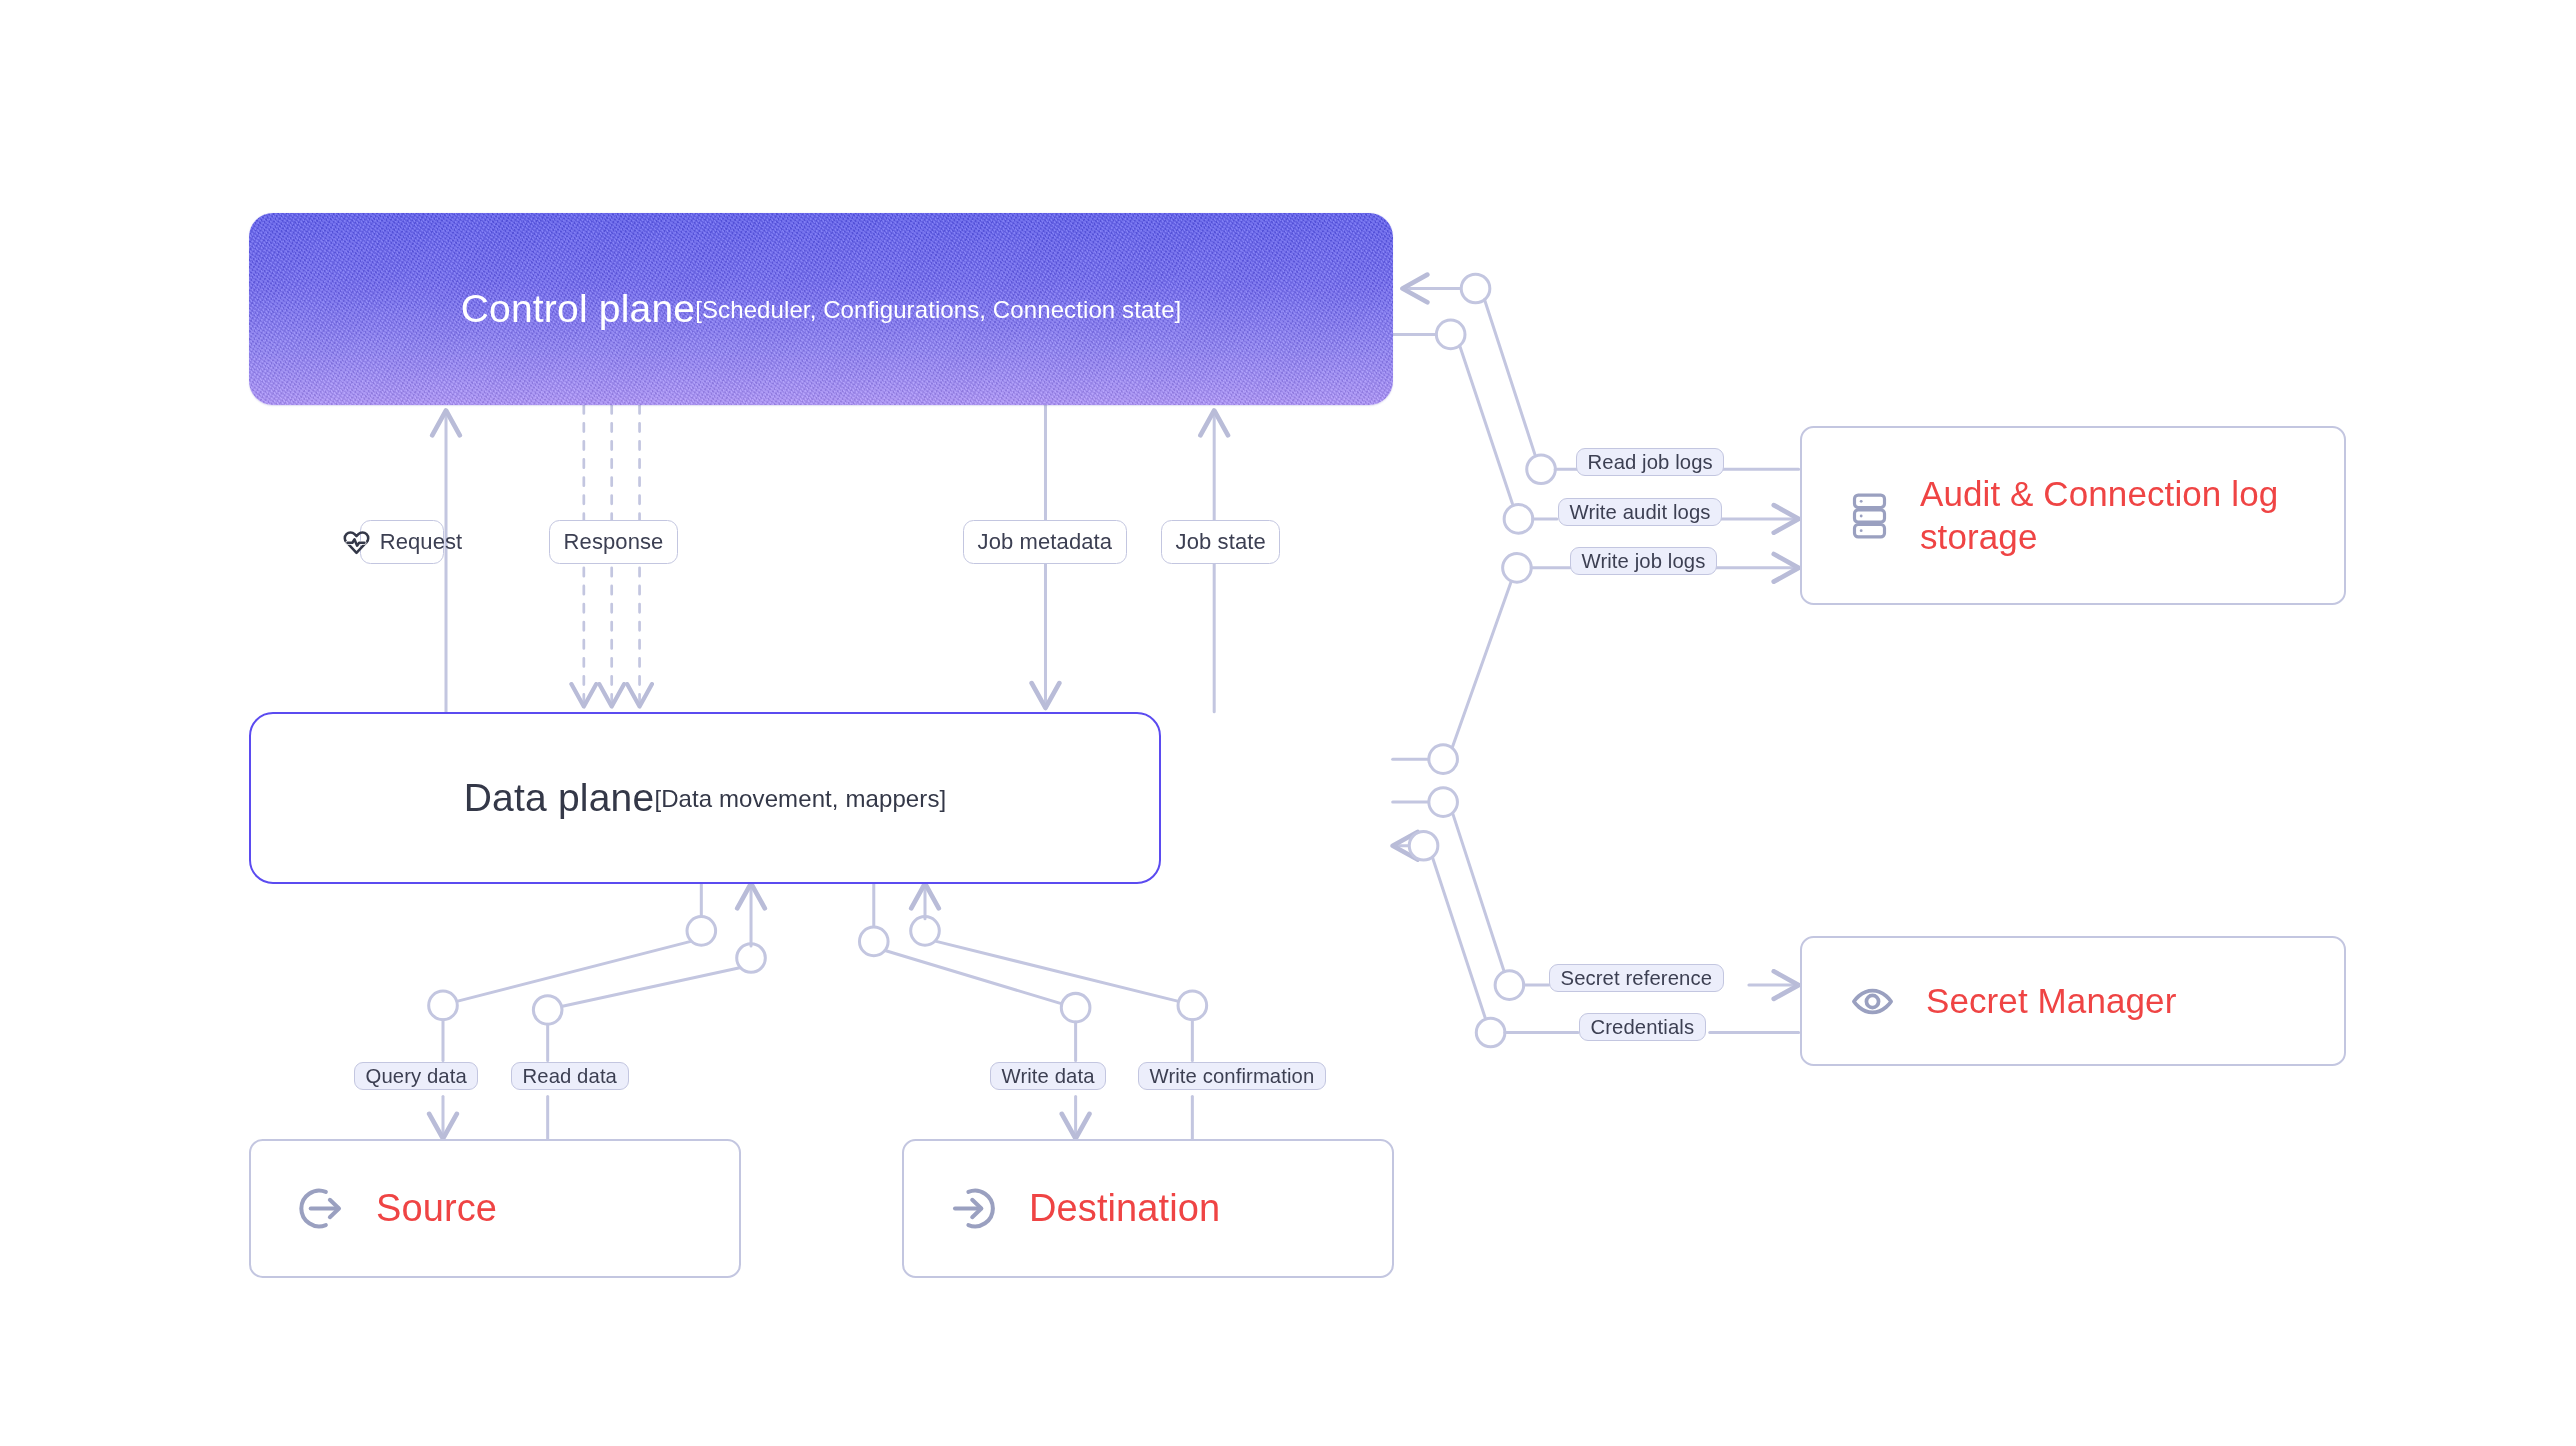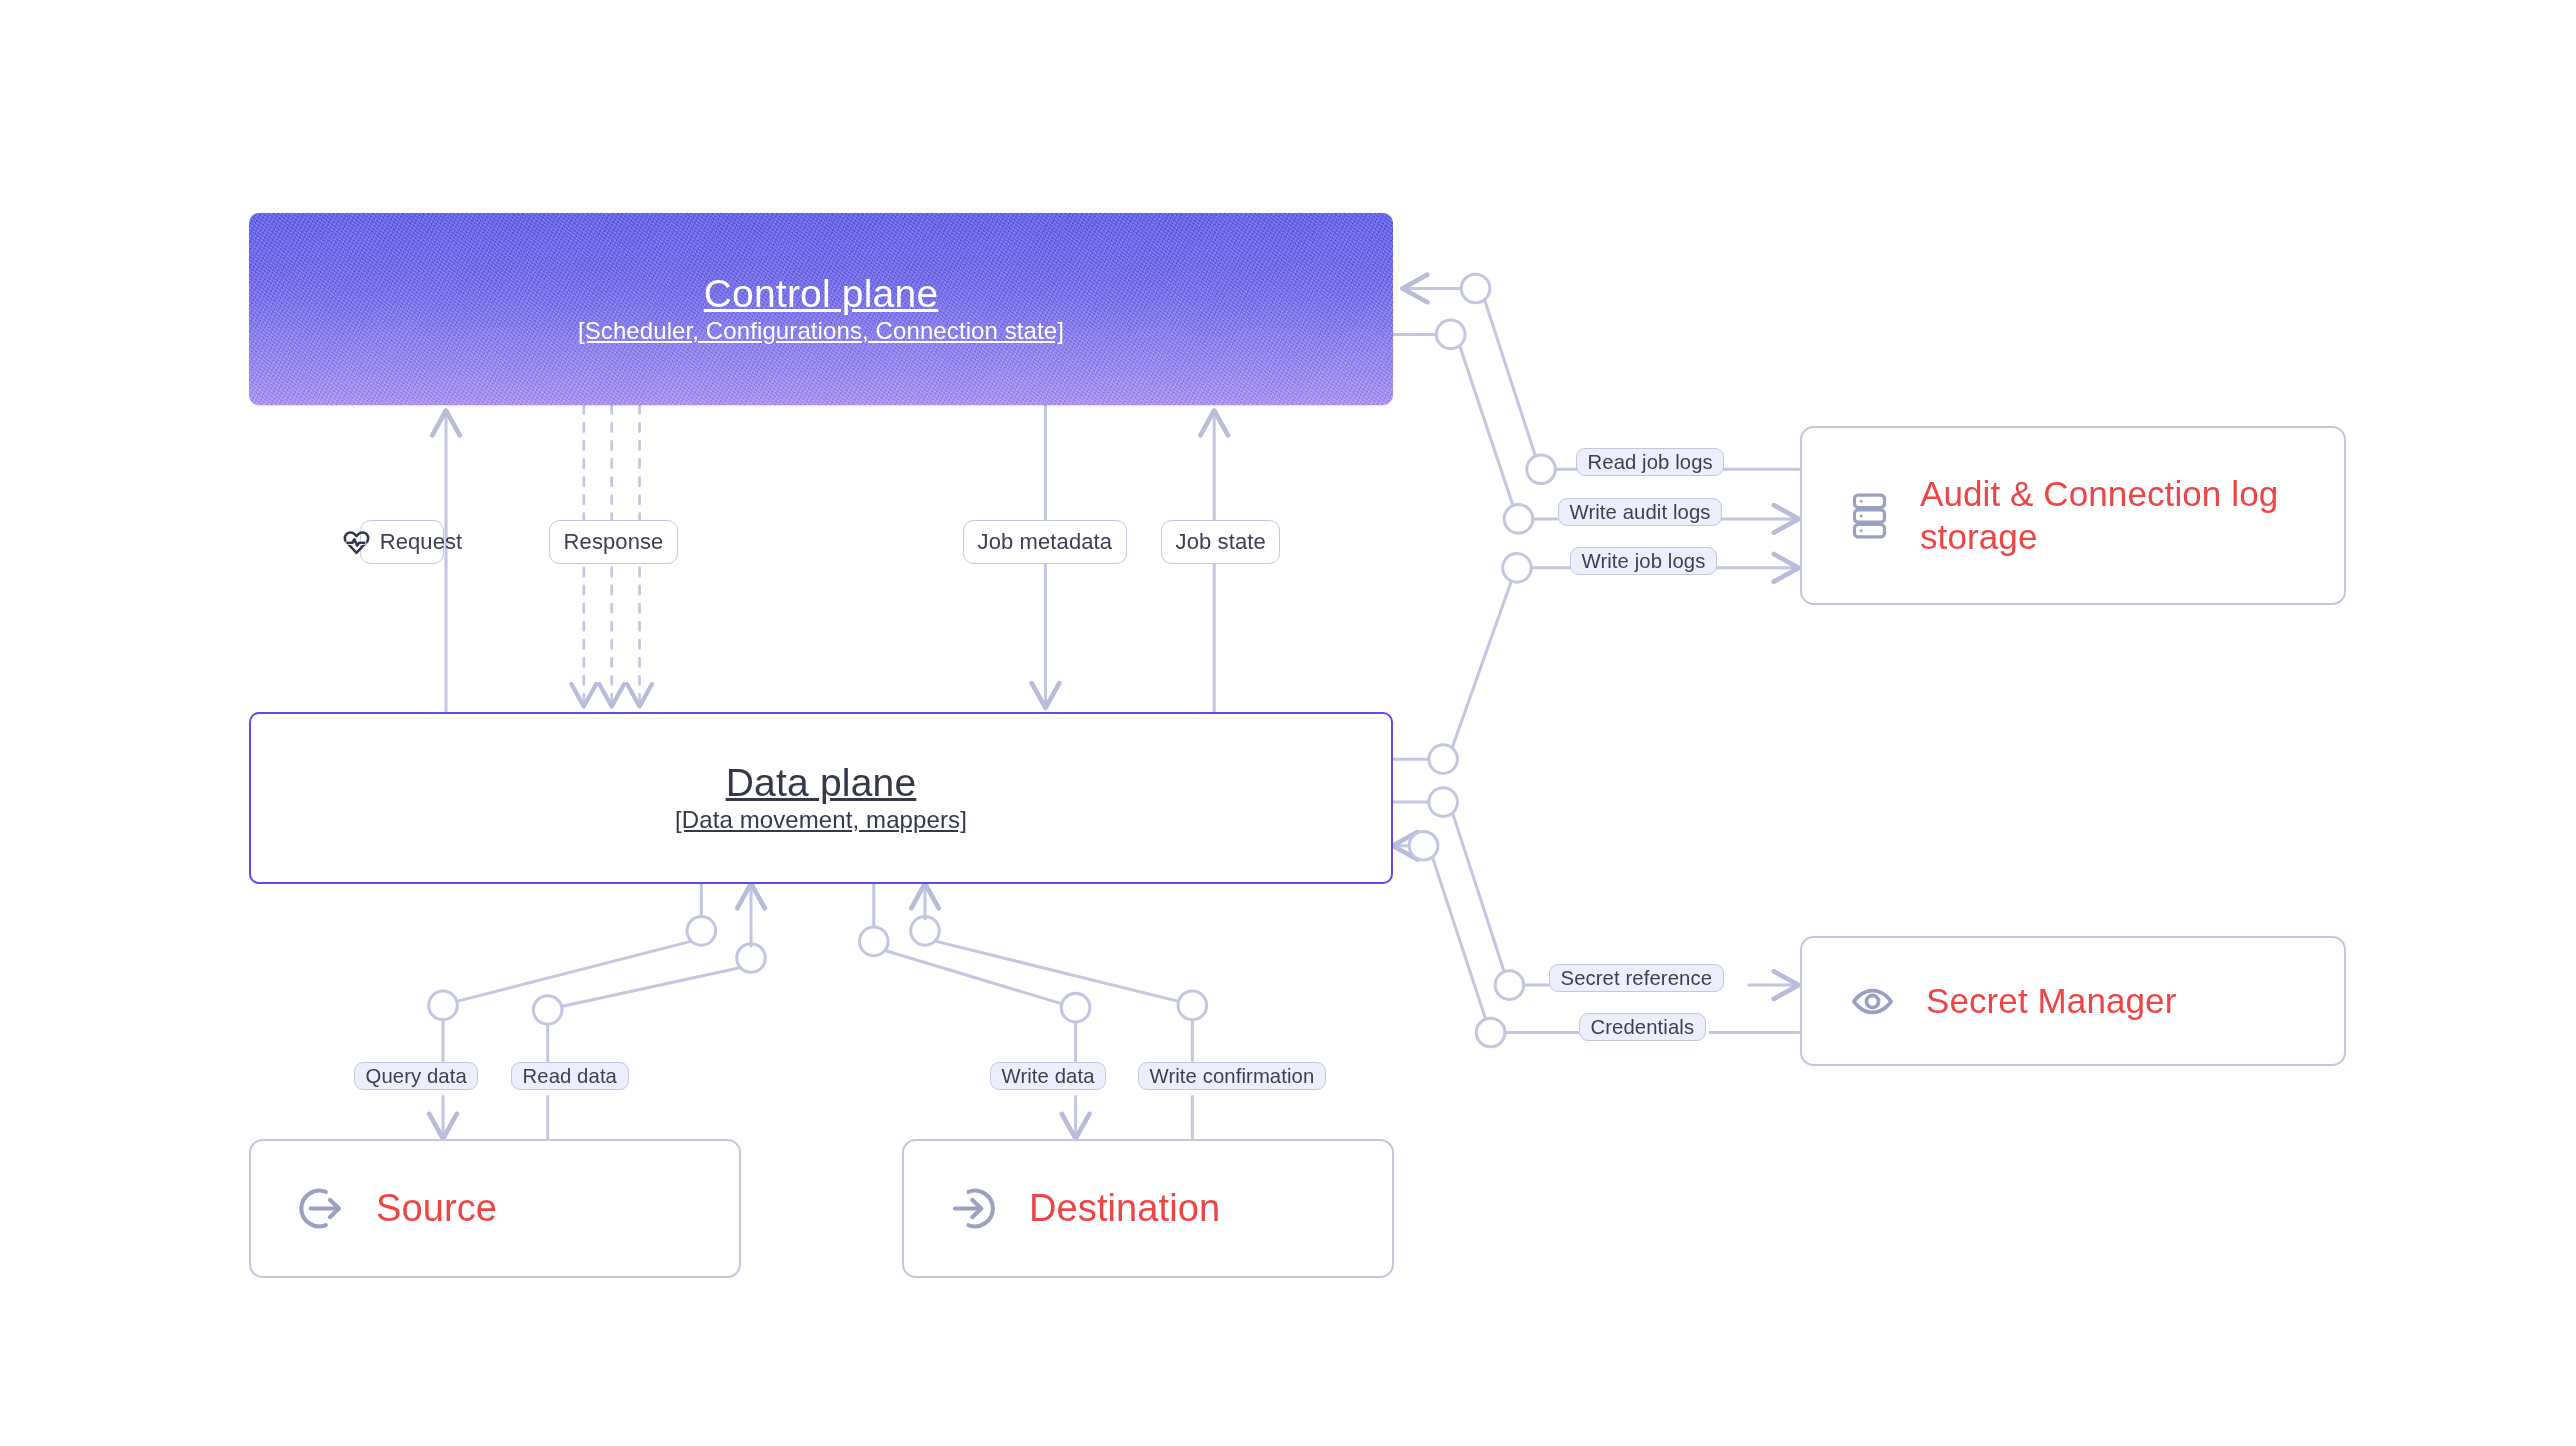--- a/index.html
+++ b/index.html
@@ -11,42 +11,42 @@
   }
   #canvas{position:absolute;left:0;top:0;width:2576px;height:1446px;}
 
   
   #wires{position:absolute;left:0;top:0;width:2576px;height:1446px;z-index:1;}
 
   
   .node{position:absolute;box-sizing:border-box;z-index:2;}
 
   .plane{
-    border-radius:10px;
-    display:flex;flex-direction:column;
-    align-items:center;justify-content:center;text-decoration:underline;
+    border-radius:24px;
+    display:flex;flex-direction:row;
+    align-items:center;justify-content:center;
   }
   .plane .ttl{font-size:39px;font-weight:400;letter-spacing:0.2px;line-height:1.1;}
   .plane .sub{font-size:24px;font-weight:400;margin-top:2px;letter-spacing:0.1px;}
 
   
   #control-plane{
     left:249px;top:213px;width:1144px;height:192px;
     background:
       repeating-linear-gradient(37deg, rgba(255,255,255,.10) 0 1.5px, rgba(0,0,0,.045) 1.5px 3px),
       repeating-linear-gradient(118deg, rgba(255,255,255,.085) 0 2.3px, rgba(0,0,0,.04) 2.3px 3.8px),
       repeating-linear-gradient(73deg, rgba(255,255,255,.06) 0 0.8px, rgba(0,0,0,.03) 0.8px 2.3px),
       linear-gradient(180deg,#5a58f2 0%,#6b63f4 38%,#8a7cf8 72%,#a98efc 100%);
     color:#ffffff;
     box-shadow:0 0.8px 1.5px rgba(70,60,180,.18);
   }
 
   
   #data-plane{
-    left:249px;top:712px;width:1144px;height:172px;
+    left:249px;top:712px;width:912px;height:172px;
     background:#ffffff;
     border:2.3px solid #5b4bf0;
     color:#343848;
   }
 
   
   .card{
     background:#ffffff;border:2.3px solid #c3c6e0;border-radius:13.6px;
     display:flex;align-items:center;
   }

